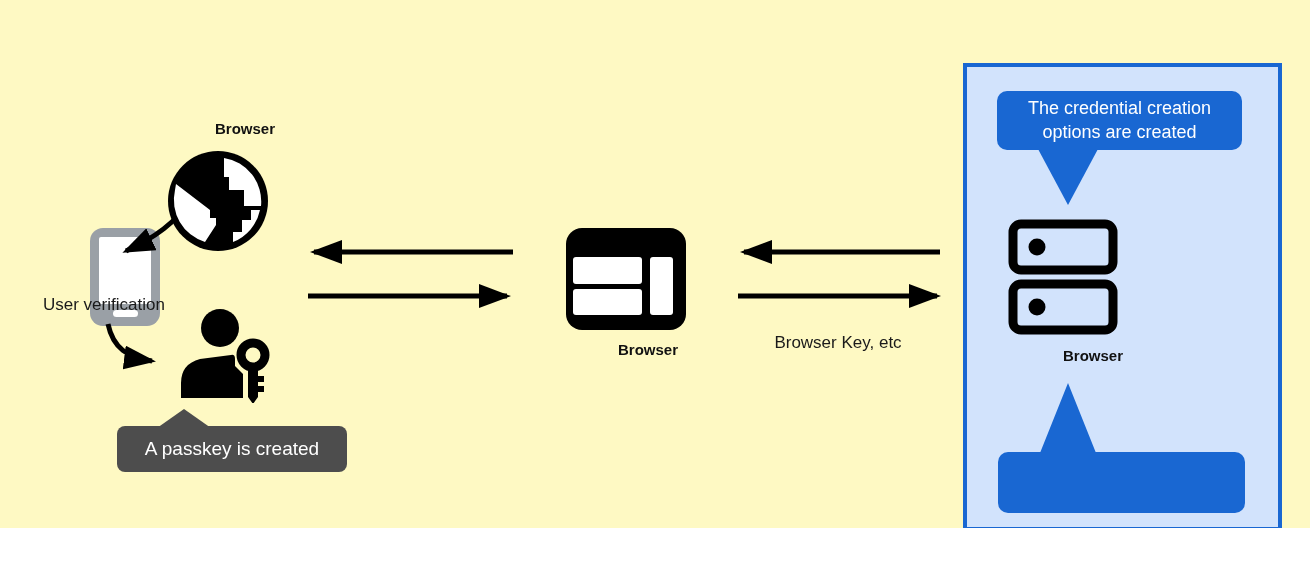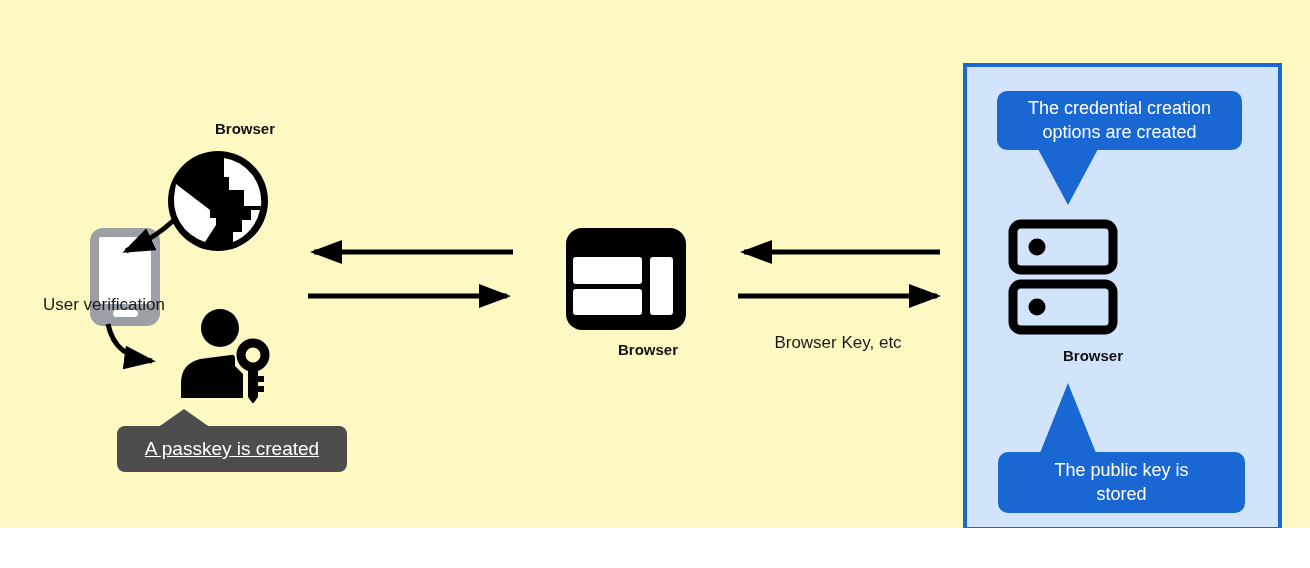--- a/index.html
+++ b/index.html
@@ -16,21 +16,21 @@
   
   .backend-box{
     left:963px;top:63px;width:319px;height:468px;box-sizing:border-box;
     background:#d2e3fc;border:4px solid #1967d2;
   }
 
   
   .tooltip{display:flex;align-items:center;justify-content:center;text-align:center;color:#fff;}
   .tooltip-dark{
     left:117px;top:426px;width:230px;height:46px;background:#4d4d4d;border-radius:8px;
-    font-size:19px;white-space:nowrap;text-decoration:underline;
+    font-size:19px;white-space:nowrap;
   }
   .tooltip-dark .tri{
     position:absolute;top:-17px;left:40px;width:0;height:0;
     border-left:27px solid transparent;border-right:27px solid transparent;
     border-bottom:19px solid #4d4d4d;
   }
   .tooltip-blue{background:#1967d2;border-radius:10px;font-size:18px;line-height:1.28;}
   .tooltip-top{left:997px;top:91px;width:245px;height:59px;}
   .tooltip-top .inner{max-width:212px;}
   .tooltip-top .tri{
@@ -110,21 +110,20 @@
 
   <svg class="abs z2" style="left:1008px;top:219px" width="114" height="118" viewBox="0 0 114 118">
     <rect x="5" y="5" width="100" height="46" rx="8" fill="none" stroke="#000" stroke-width="9"></rect>
     <circle cx="29" cy="28" r="8.5" fill="#000"></circle>
     <rect x="5" y="65" width="100" height="46" rx="8" fill="none" stroke="#000" stroke-width="9"></rect>
     <circle cx="29" cy="88" r="8.5" fill="#000"></circle>
   </svg>
 
   <div class="abs z2 tooltip tooltip-blue tooltip-bottom">
     <div class="tri"></div>
-    <span class="inner">The public key is stored</span>
   </div>
 
   <div class="abs z3 tooltip tooltip-dark">
     <div class="tri"></div>
     <span>A passkey is created</span>
   </div>
 
   <div class="abs z4 label-bold centerx" style="left:223px;top:120px">Browser</div>
 
   <div class="abs z4 label" style="left:43px;top:295px">User verification</div>

